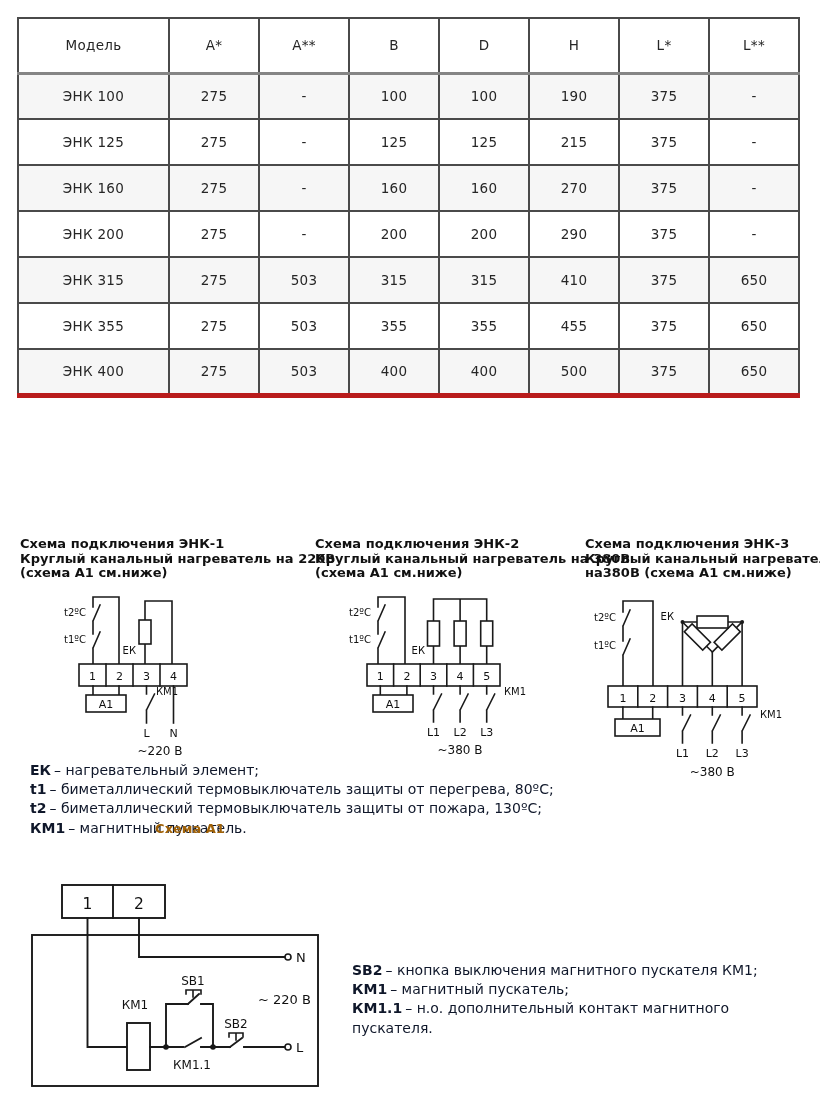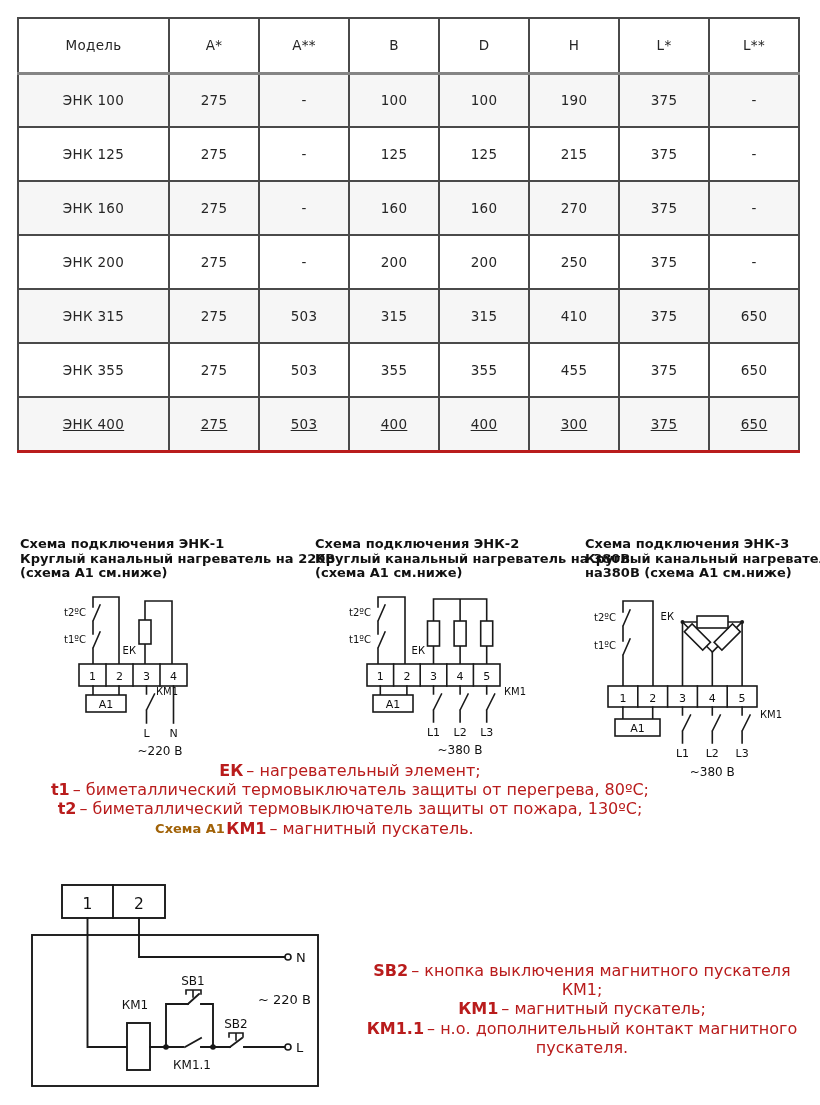--- a/index.html
+++ b/index.html
@@ -14,23 +14,23 @@
     border-collapse:collapse; table-layout:fixed;
     font-size:13.5px; color:#262626;
   }
   table.dims col.c-model { width:151px; }
   table.dims col.c-num   { width:90px; }
   table.dims th, table.dims td {
     border:2px solid #4a4a4a; text-align:center; vertical-align:middle;
     font-weight:normal; padding:0; letter-spacing:.3px;
   }
   table.dims thead tr { height:55px; }
-  table.dims tbody tr { height:54px;margin-top:13px; }
+  table.dims tbody tr { height:46px;margin-top:13px; }
   table.dims thead th { border-bottom:3px solid #858585; }
-  table.dims tbody tr:last-child td { border-bottom:3px solid #b91c1c;text-decoration:underline; }
+  table.dims tbody tr:last-child td { border-bottom:5px solid #b91c1c; }
   table.dims tbody tr:nth-child(odd) td { background:#f6f6f6; }
   
   .dtitle {
     position:absolute; text-align:left; font-weight:700;
     font-size:13px; line-height:14.5px; color:#111; white-space:nowrap;
   }
   .dt1 { left:20px;  top:537px; width:300px; }
   .dt2 { left:315px; top:537px; width:260px; }
   .dt3 { left:585px; top:537px; width:230px; }
   
@@ -39,21 +39,21 @@
   .wire2  { stroke:#1a1a1a; stroke-width:1.9; fill:none; stroke-linecap:square; }
   .box    { stroke:#1a1a1a; stroke-width:1.6; fill:#ffffff; }
   .box2   { stroke:#1a1a1a; stroke-width:1.9; fill:#ffffff; }
   .dot    { fill:#1a1a1a; stroke:none; }
   .term   { stroke:#1a1a1a; stroke-width:1.6; fill:#ffffff; }
   text    { fill:#111; font-family:"DejaVu Sans","Liberation Sans",sans-serif; }
   .t10 { font-size:10px; }  .t11 { font-size:11px; }
   .t12 { font-size:12px; }  .t13 { font-size:13px; }  .t15 { font-size:15.5px; }
   .mid { text-anchor:middle; } .end { text-anchor:end; }
   
-  .legend { position:absolute; font-size:16px; line-height:19.2px; color:#b91c1c;text-align:center; }
+  .legend { position:absolute; font-size:14px; line-height:19.2px; color:#0f172a; }
   .lg1 { left:30px;  top:761px; width:640px; }
   .lg2 { left:352px; top:961px; width:460px; }
   .lk  { font-weight:700; margin-right:3px; }
   .wavy {
     text-decoration-style:wavy;
     text-decoration-color:#cc3b33; text-decoration-thickness:1px;
     text-underline-offset:3px;
   }
   .a1title {
     position:absolute; left:30px; top:821px; width:320px; text-align:center;
@@ -115,21 +115,21 @@
       <td>375</td>
       <td>-</td>
     </tr>
 
     <tr>
       <td>ЭНК 200</td>
       <td>275</td>
       <td>-</td>
       <td>200</td>
       <td>200</td>
-      <td>250</td>
+      <td>290</td>
       <td>375</td>
       <td>-</td>
     </tr>
 
 
     <tr>
       <td>ЭНК 315</td>
       <td>275</td>
       <td>503</td>
       <td>315</td>
@@ -149,21 +149,21 @@
       <td>375</td>
       <td>650</td>
     </tr>
 
     <tr>
       <td>ЭНК 400</td>
       <td>275</td>
       <td>503</td>
       <td>400</td>
       <td>400</td>
-      <td>300</td>
+      <td>500</td>
       <td>375</td>
       <td>650</td>
     </tr>
   </tbody>
   </table>
 
   <div class="dtitle dt1">
     <div>Схема подключения ЭНК-1</div>
     <div>Круглый канальный нагреватель на 220В</div>
     <div>(схема А1 см.ниже)</div>

